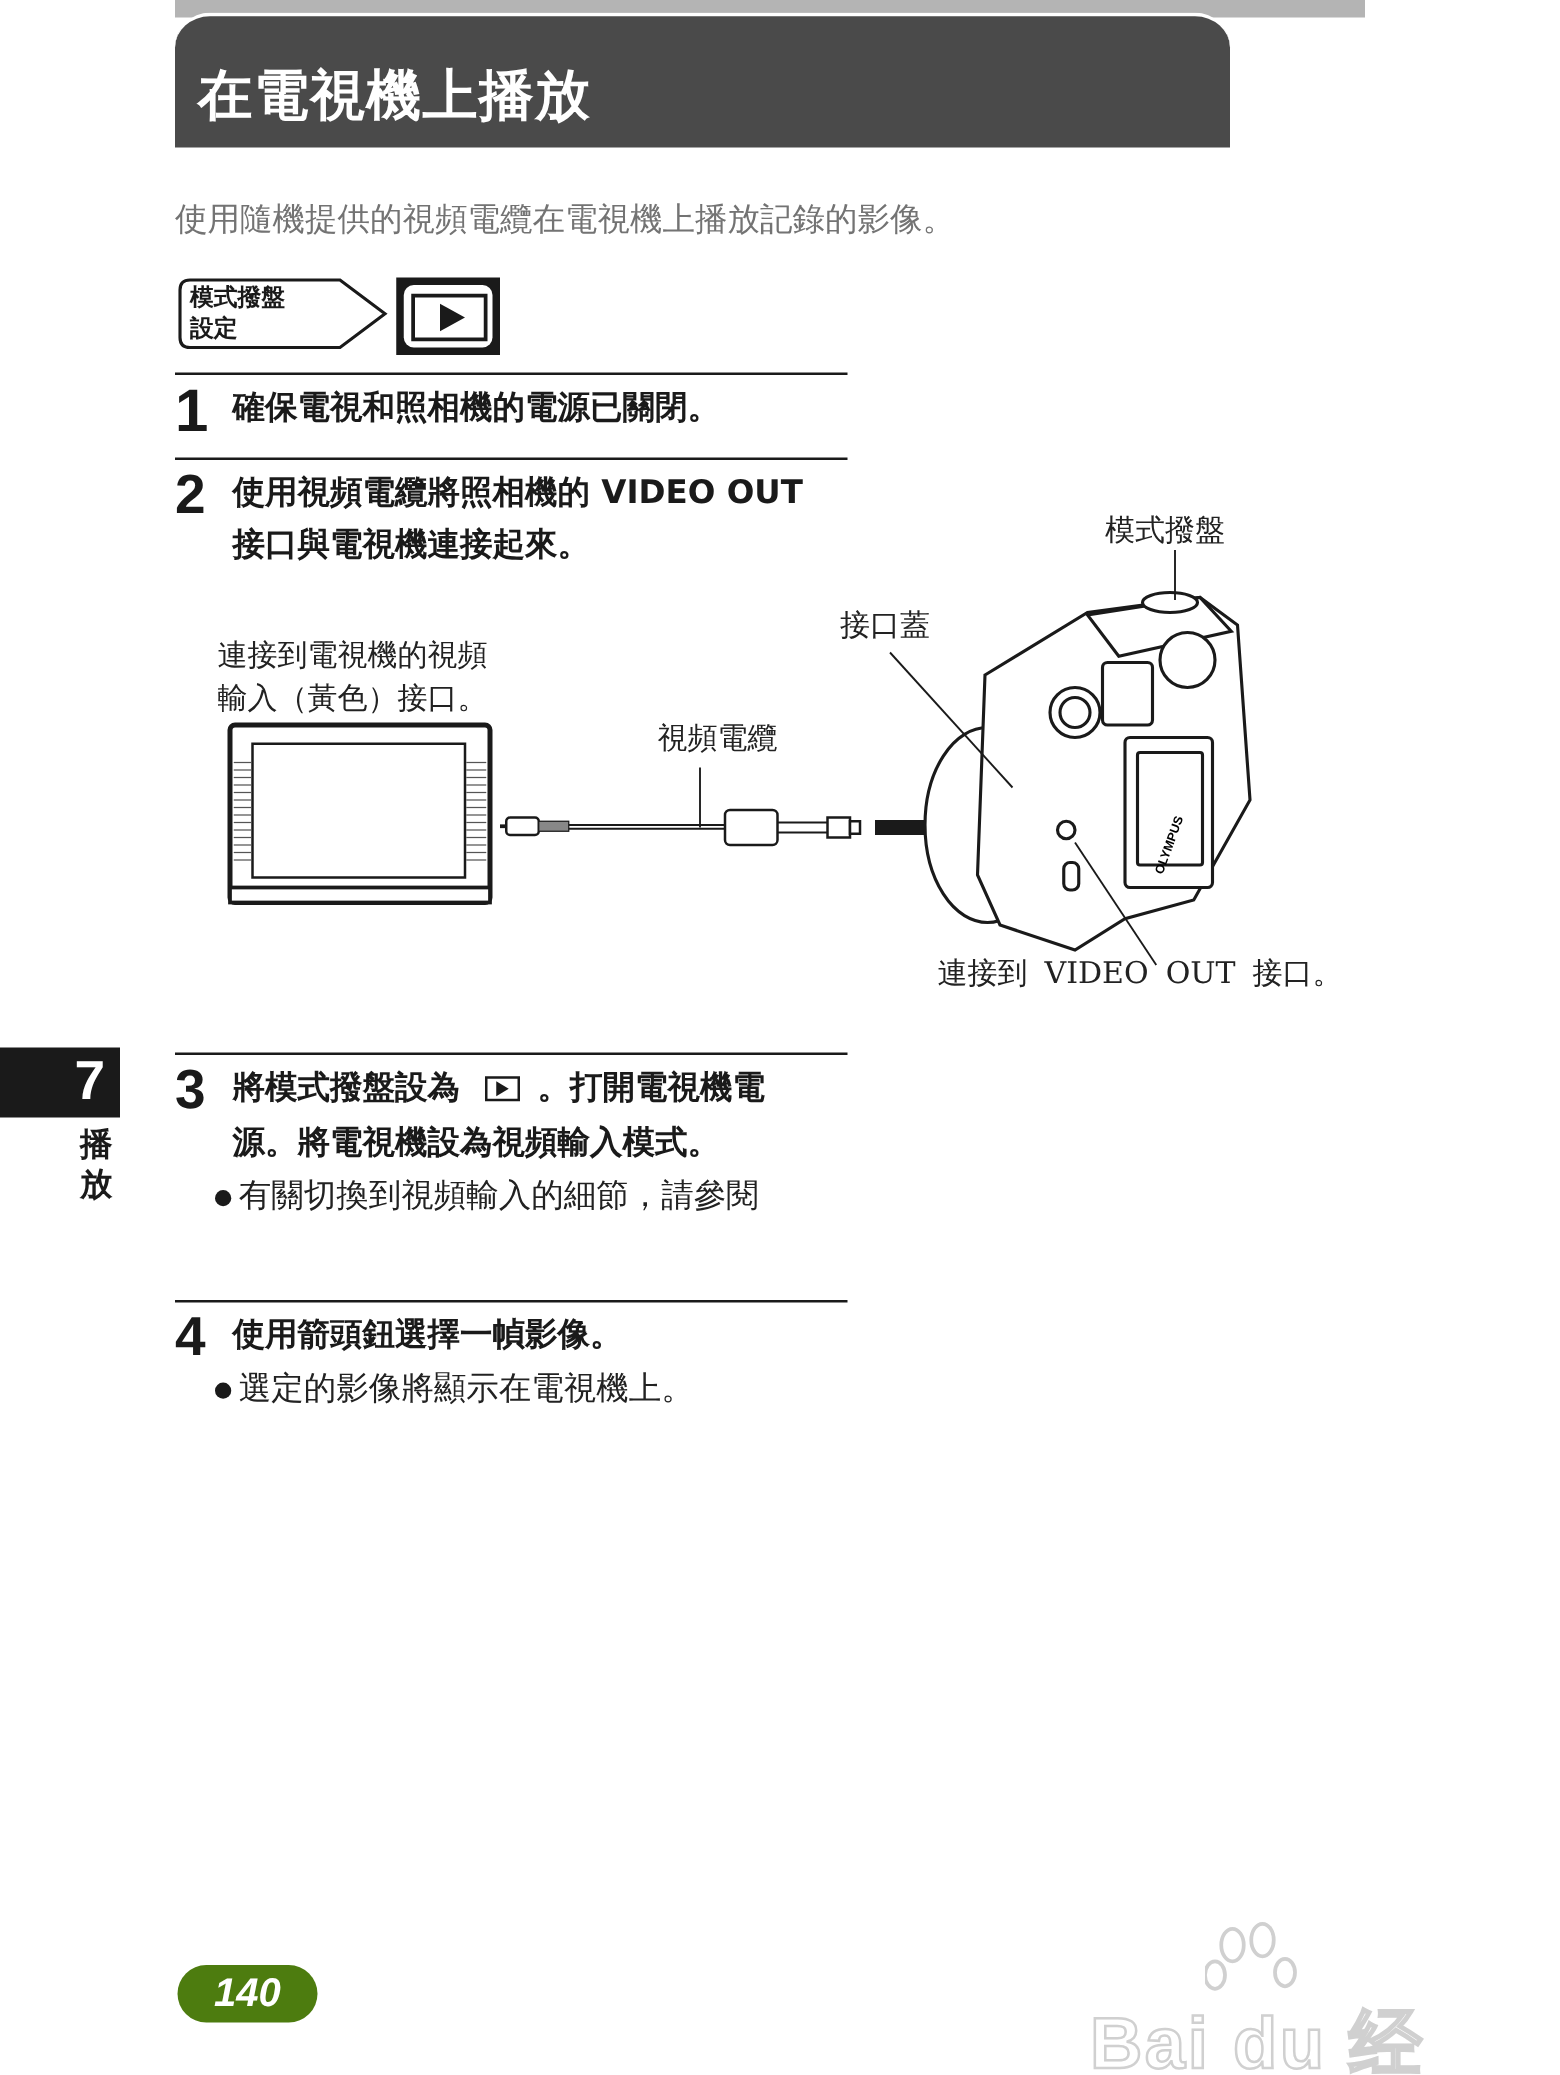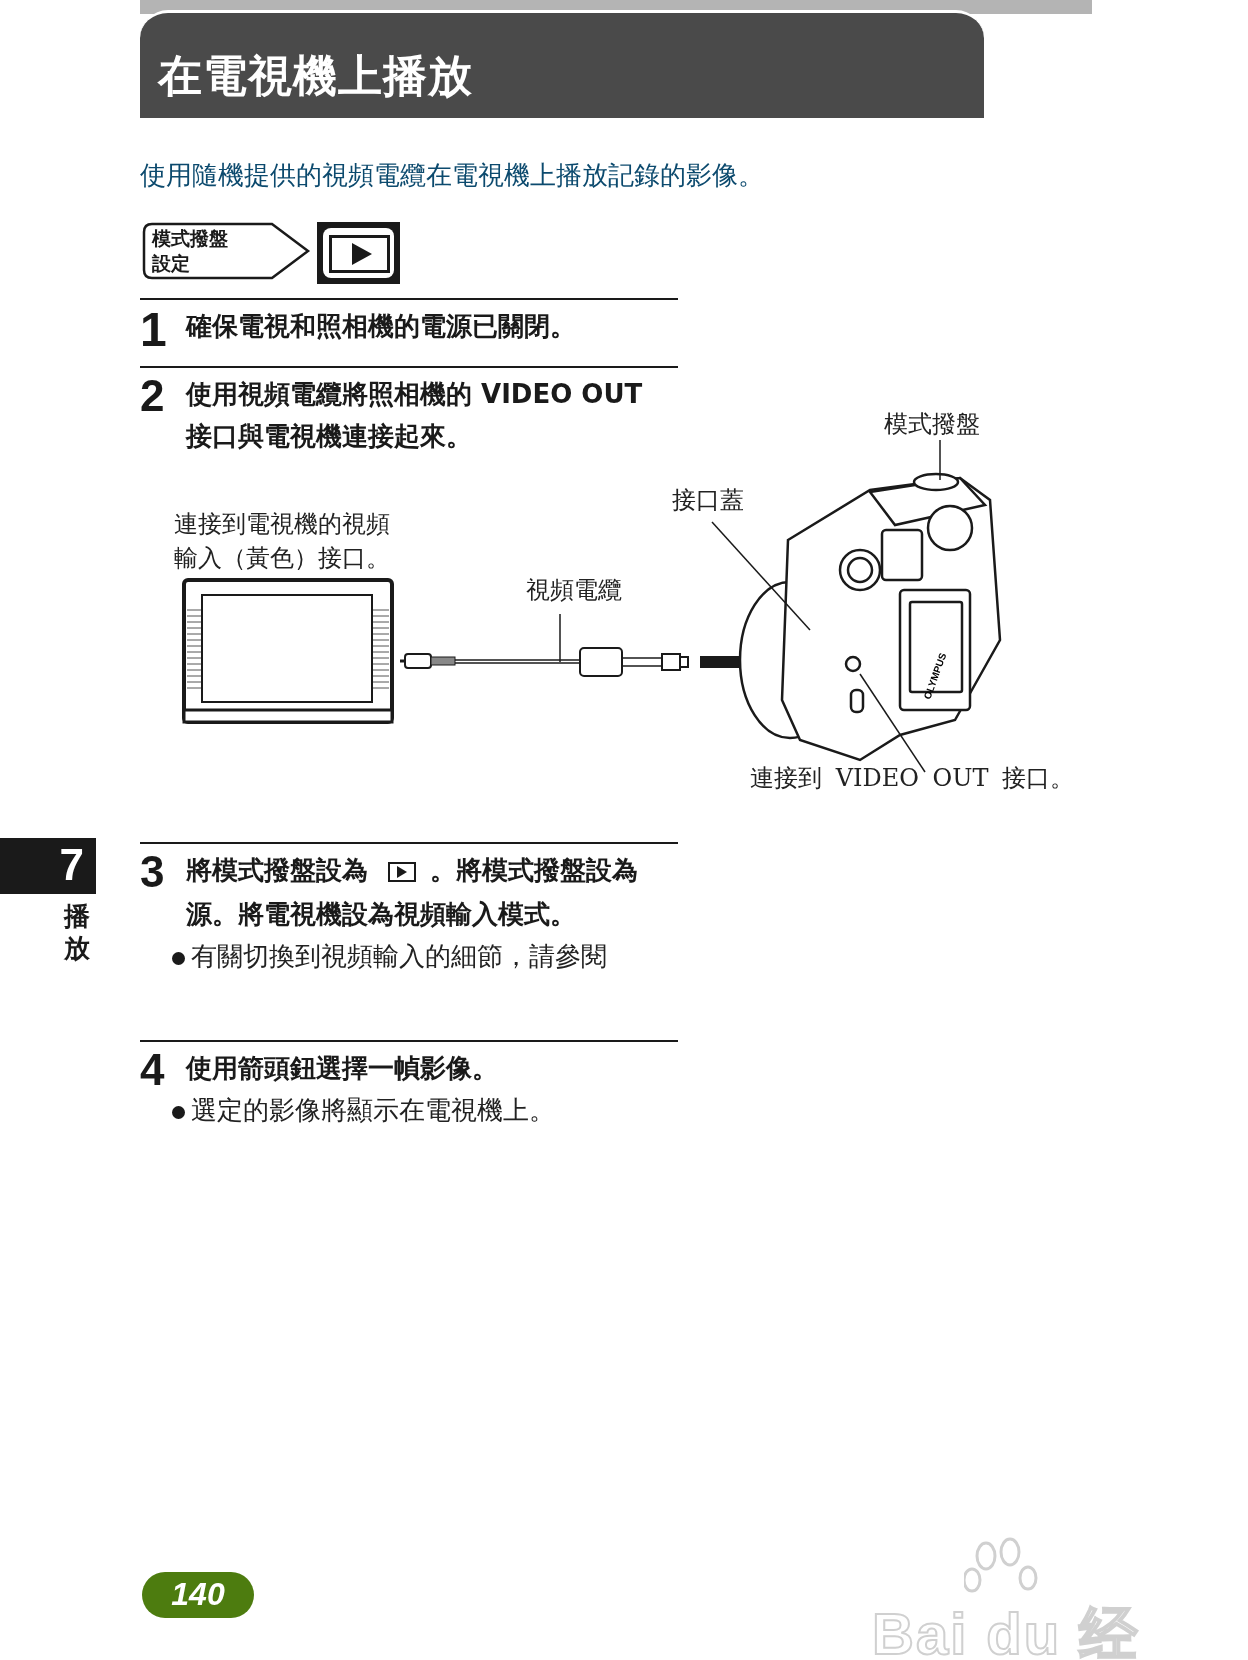--- a/index.html
+++ b/index.html
@@ -1,20 +1,20 @@
 <!DOCTYPE html>
 <html><head>
 <meta charset="utf-8">
 <style>
   html,body{margin:0;padding:0;background:#fff;}
   body{width:1248px;height:1660px;position:relative;overflow:hidden;font-family:"DejaVu Sans","Liberation Sans",sans-serif;color:#1a1a1a;}
   .topbar{position:absolute;left:140px;top:0;width:952px;height:14px;background:#b4b4b4;}
   .header{position:absolute;left:140px;top:10px;width:844px;height:108px;background:#4a4a4a;border-top-left-radius:28px;border-top-right-radius:28px;border-top:3px solid #fff;box-sizing:border-box;}
   .header h1{margin:0;position:absolute;left:18px;top:34px;color:#fff;font-size:44px;font-weight:bold;letter-spacing:1px;font-family:"DejaVu Sans",sans-serif;}
-  .intro{position:absolute;left:140px;top:158px;font-size:26px;font-family:"DejaVu Serif",serif;color:#0c4a6e;}
+  .intro{position:absolute;left:140px;top:158px;font-size:26px;font-family:"DejaVu Serif",serif;color:#737373;}
   .mode-tag{position:absolute;left:142px;top:222px;width:170px;height:58px;}
   .mode-tag svg{position:absolute;left:0;top:0;}
   .mode-tag .lbl{position:absolute;left:10px;top:4px;font-size:19px;line-height:25px;font-weight:bold;}
   .play-box{position:absolute;left:317px;top:222px;width:83px;height:62px;background:#1a1a1a;}
   .play-box .inner{position:absolute;left:6px;top:6px;width:71px;height:50px;background:#fff;border-radius:8px;}
   .play-box .inner2{position:absolute;left:6px;top:7px;width:55px;height:32px;border:3px solid #1a1a1a;}
   .play-box .tri{position:absolute;left:20px;top:5px;width:0;height:0;border-left:20px solid #1a1a1a;border-top:11px solid transparent;border-bottom:11px solid transparent;}
   .step-rule{position:absolute;left:140px;width:538px;height:2px;background:#1a1a1a;}
   .step-num{position:absolute;left:140px;font-size:44px;font-weight:bold;font-family:"Liberation Sans",sans-serif;line-height:44px;}
   .step-text{position:absolute;left:186px;font-size:26px;font-weight:bold;line-height:44px;color:#1a1a1a;}
@@ -157,21 +157,21 @@
   <span>7</span>
 </div>
 <div class="side-label">
   <div>播</div>
   <div>放</div>
 </div>
 
 <div class="step-rule" style="top:842px"></div>
 <div class="step-num" style="top:850px">3</div>
 <div class="step-text" style="top:848px">
-  <span>將模式撥盤設為</span><span class="inline-play"></span><span>。將模式撥盤設為</span>
+  <span>將模式撥盤設為</span><span class="inline-play"></span><span>。打開電視機電</span>
 </div>
 <div class="step-text" style="top:892px">源。將電視機設為視頻輸入模式。</div>
 <div class="bullet" style="top:934px">
   <span class="dot"></span><span>有關切換到視頻輸入的細節，請參閱</span>
 </div>
 
 <div class="step-rule" style="top:1040px"></div>
 <div class="step-num" style="top:1048px">4</div>
 <div class="step-text" style="top:1046px">使用箭頭鈕選擇一幀影像。</div>
 <div class="bullet" style="top:1088px">

